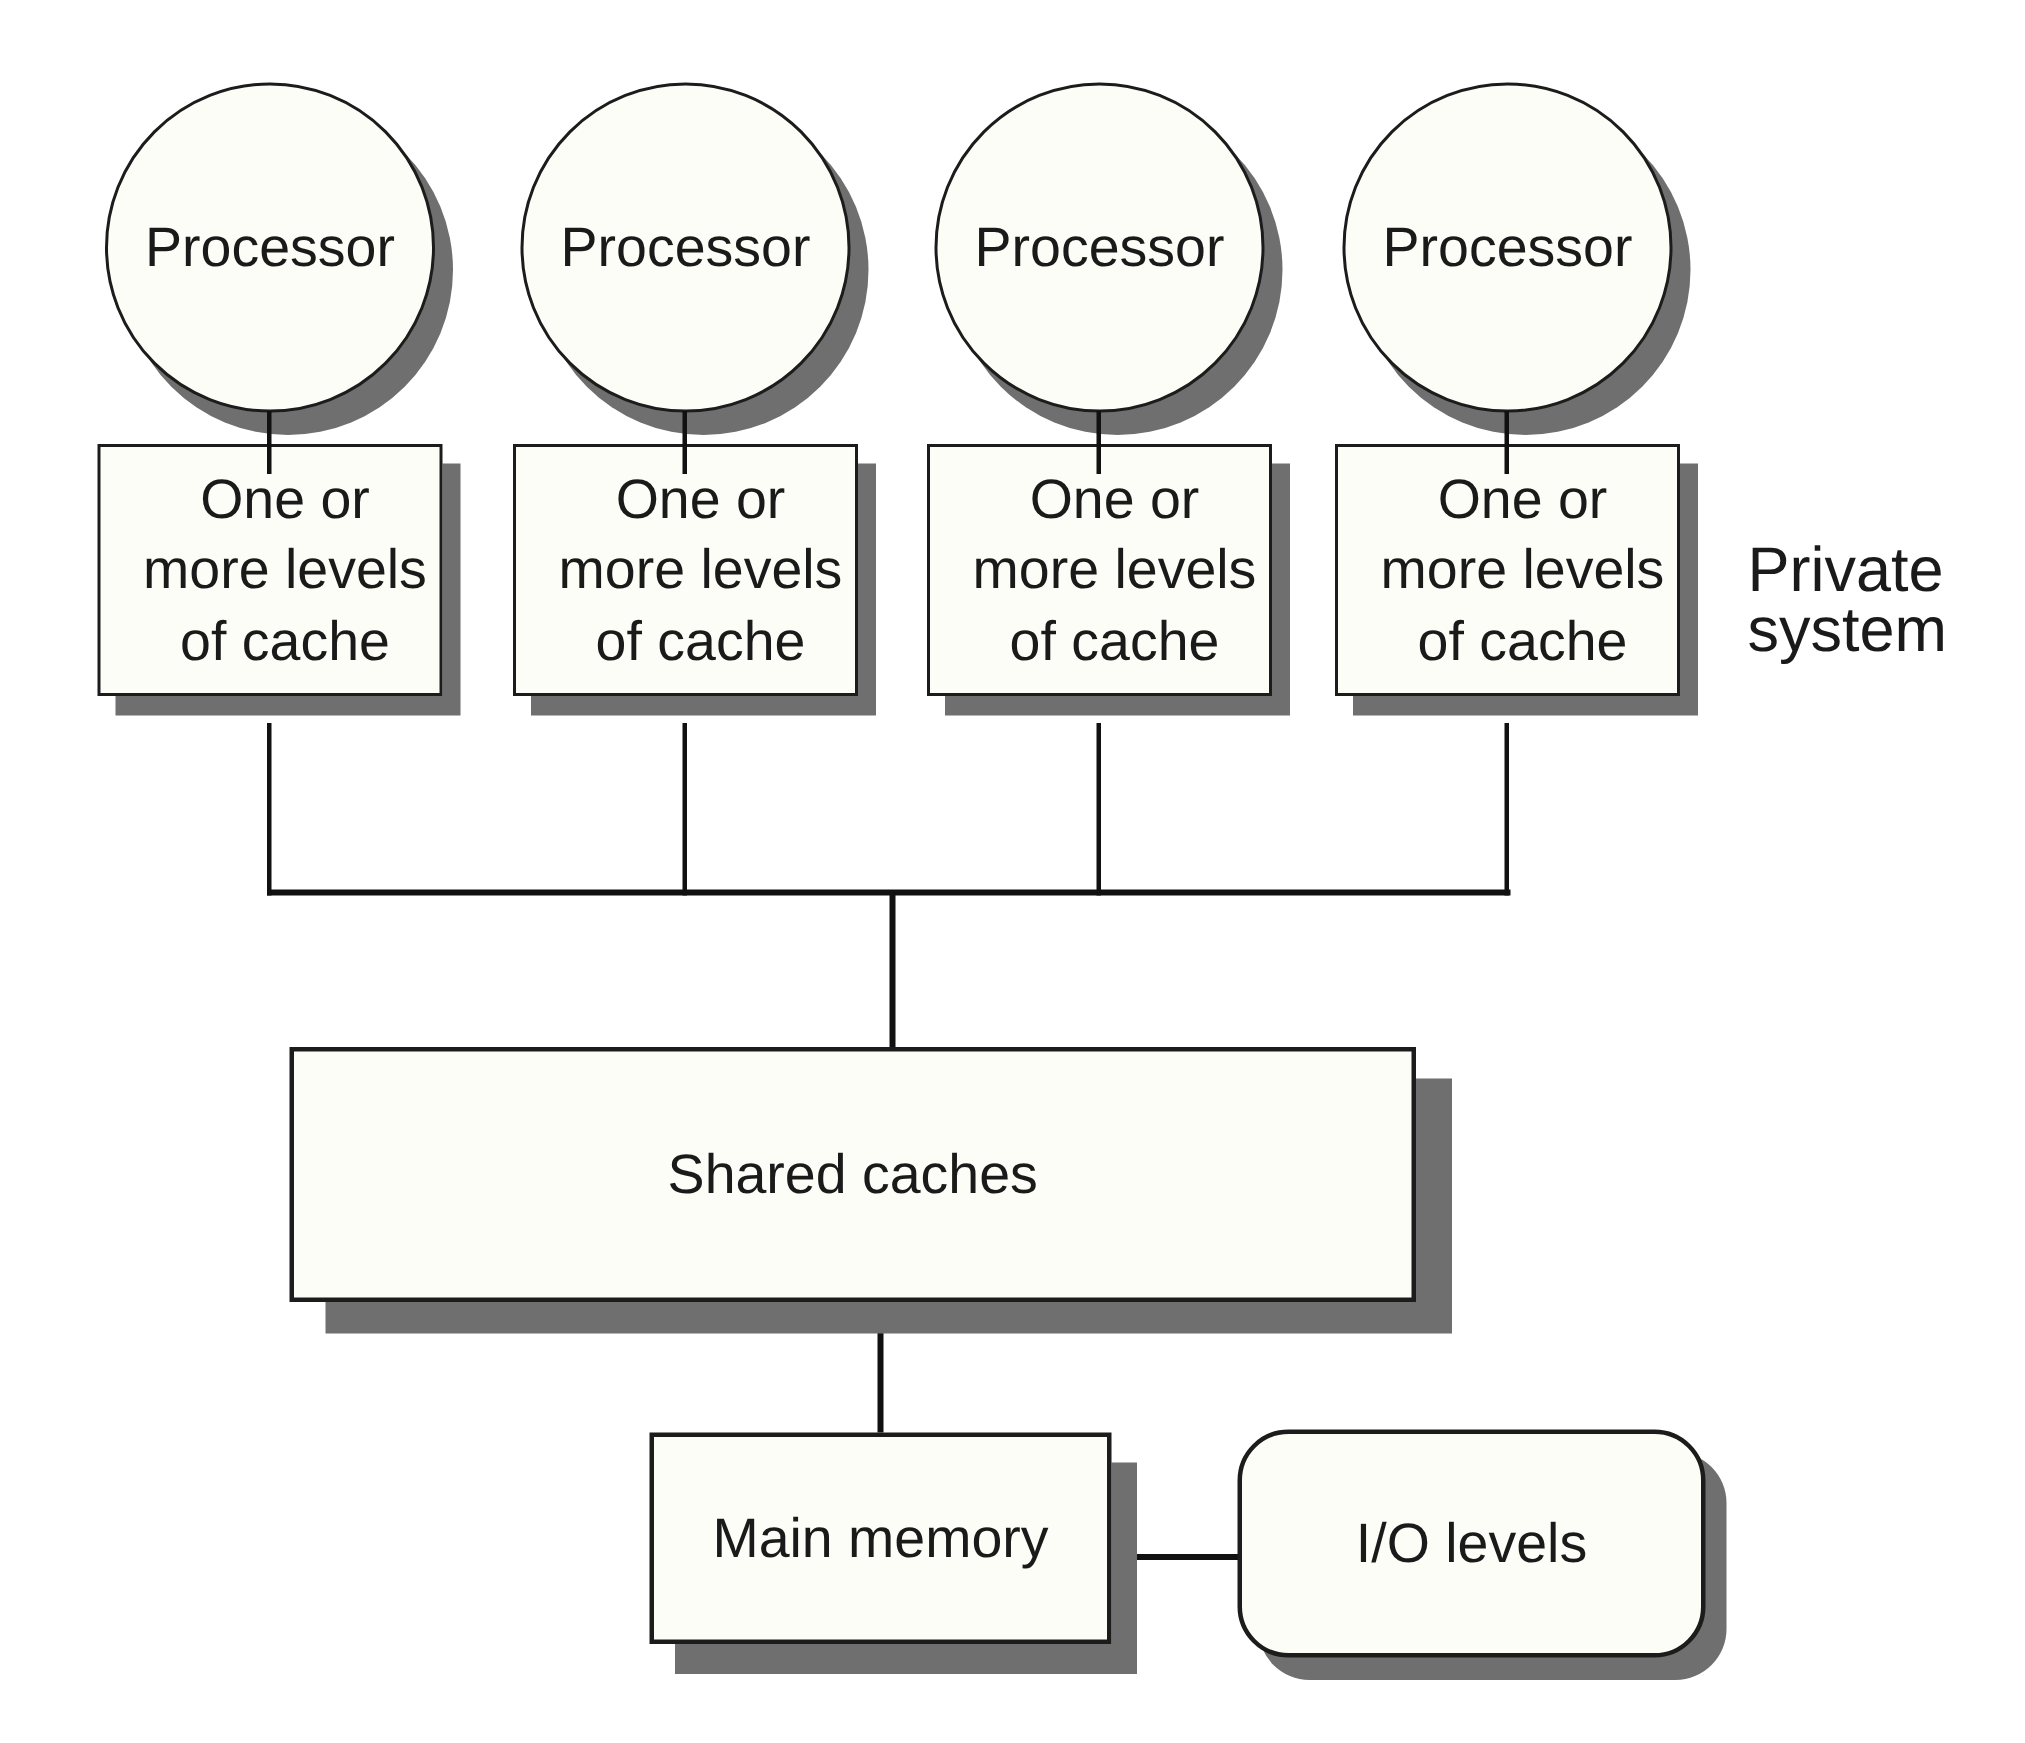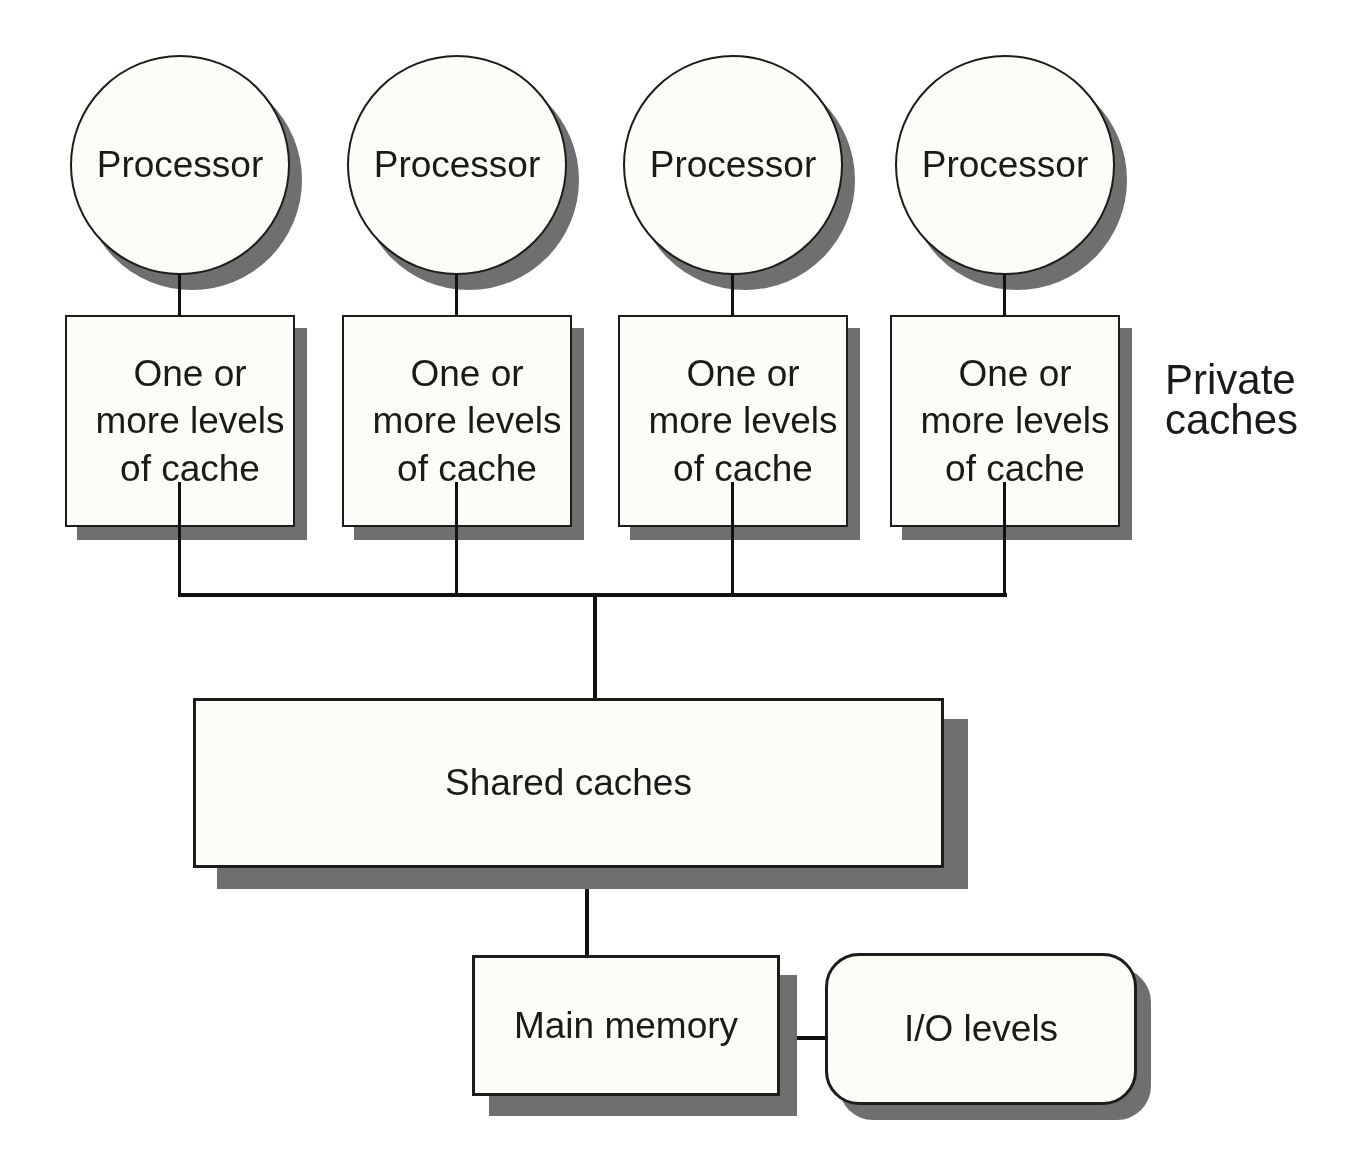--- a/index.html
+++ b/index.html
@@ -35,37 +35,36 @@
     font-size: 37px;
     line-height: 1.28;
   }
   .processor {
     width: 220px; height: 220px;
     top: 55px;
     border-radius: 50%;
     box-shadow: 12px 15px 0 var(--shadow);
   }
   .pbox {
-    width: 230px; height: 212px;
-    top: 315px;
+    width: 230px; height: 168px;
+    top: 296px;
     box-shadow: 12px 13px 0 var(--shadow);
     padding-left: 20px;
   }
   .shared {
     left: 193px; top: 698px;
     width: 751px; height: 170px;
     border-width: 3px;
     box-shadow: 24px 21px 0 var(--shadow);
   }
   .mm {
     left: 433px; top: 955px;
     width: 308px; height: 141px;
     border-width: 3px;
     box-shadow: 17px 20px 0 var(--shadow);
-    margin-left: 39px;
   }
   .io {
     left: 825px; top: 953px;
     width: 312px; height: 152px;
     border-width: 3px;
     border-radius: 34px;
     box-shadow: 14px 15px 0 var(--shadow);
   }
   .line {
     position: absolute;
@@ -142,21 +141,21 @@
   <div class="shape pbox" style="left:890px;">
     <div class="lbl">
       <span>One or</span>
       <span>more levels</span>
       <span>of cache</span>
     </div>
   </div>
 
   <div class="annotation lbl">
     <span>Private</span>
-    <span>caches</span>
+    <span>system</span>
   </div>
 
   <div class="shape shared">
     <span>Shared caches</span>
   </div>
 
   <div class="shape mm">
     <span>Main memory</span>
   </div>
 

